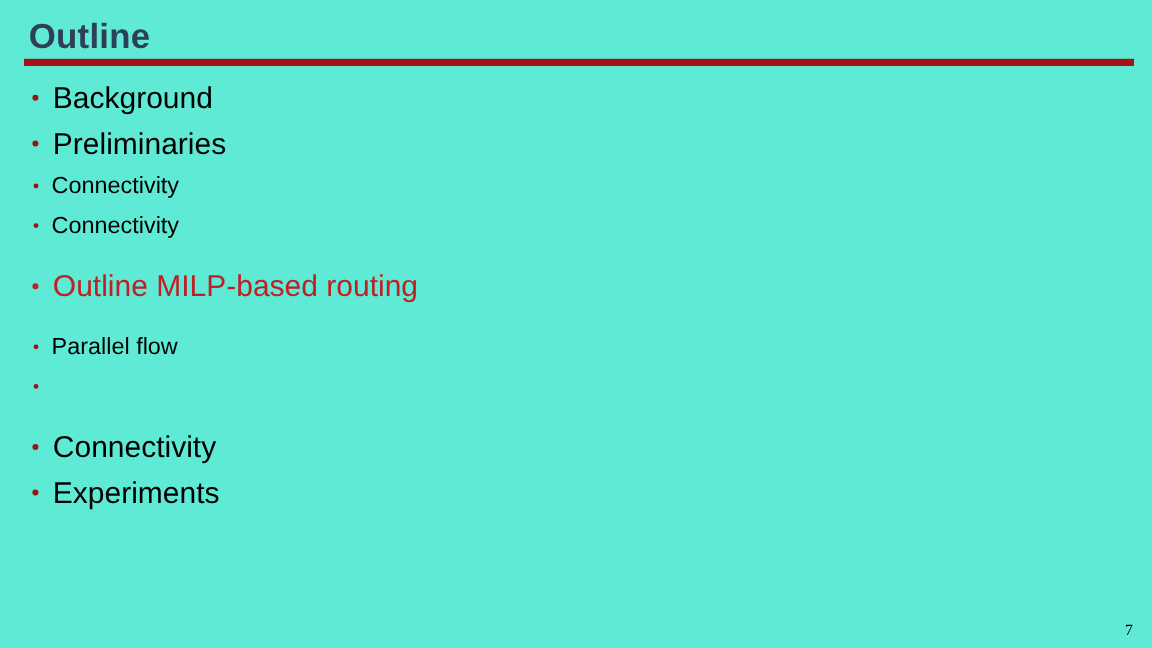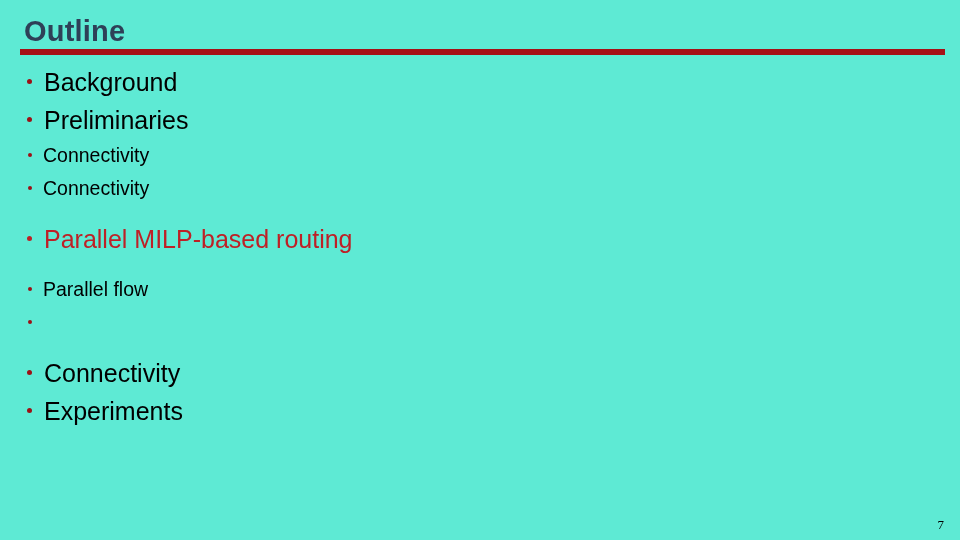--- a/index.html
+++ b/index.html
@@ -142,21 +142,21 @@
       <div class="bullet-row lvl2">
         <span class="dot"></span>
         <span class="label">Connectivity</span>
       </div>
       <div class="bullet-row lvl2">
         <span class="dot"></span>
         <span class="label">Connectivity</span>
       </div>
       <div class="bullet-row lvl1 accent gap-before">
         <span class="dot"></span>
-        <span class="label">Parallel MILP-based routing</span>
+        <span class="label">Outline MILP-based routing</span>
       </div>
       <div class="bullet-row lvl2 gap-before">
         <span class="dot"></span>
         <span class="label">Parallel flow</span>
       </div>
       <div class="bullet-row lvl2">
         <span class="dot"></span>
       </div>
       <div class="bullet-row lvl1 gap-before">
         <span class="dot"></span>

